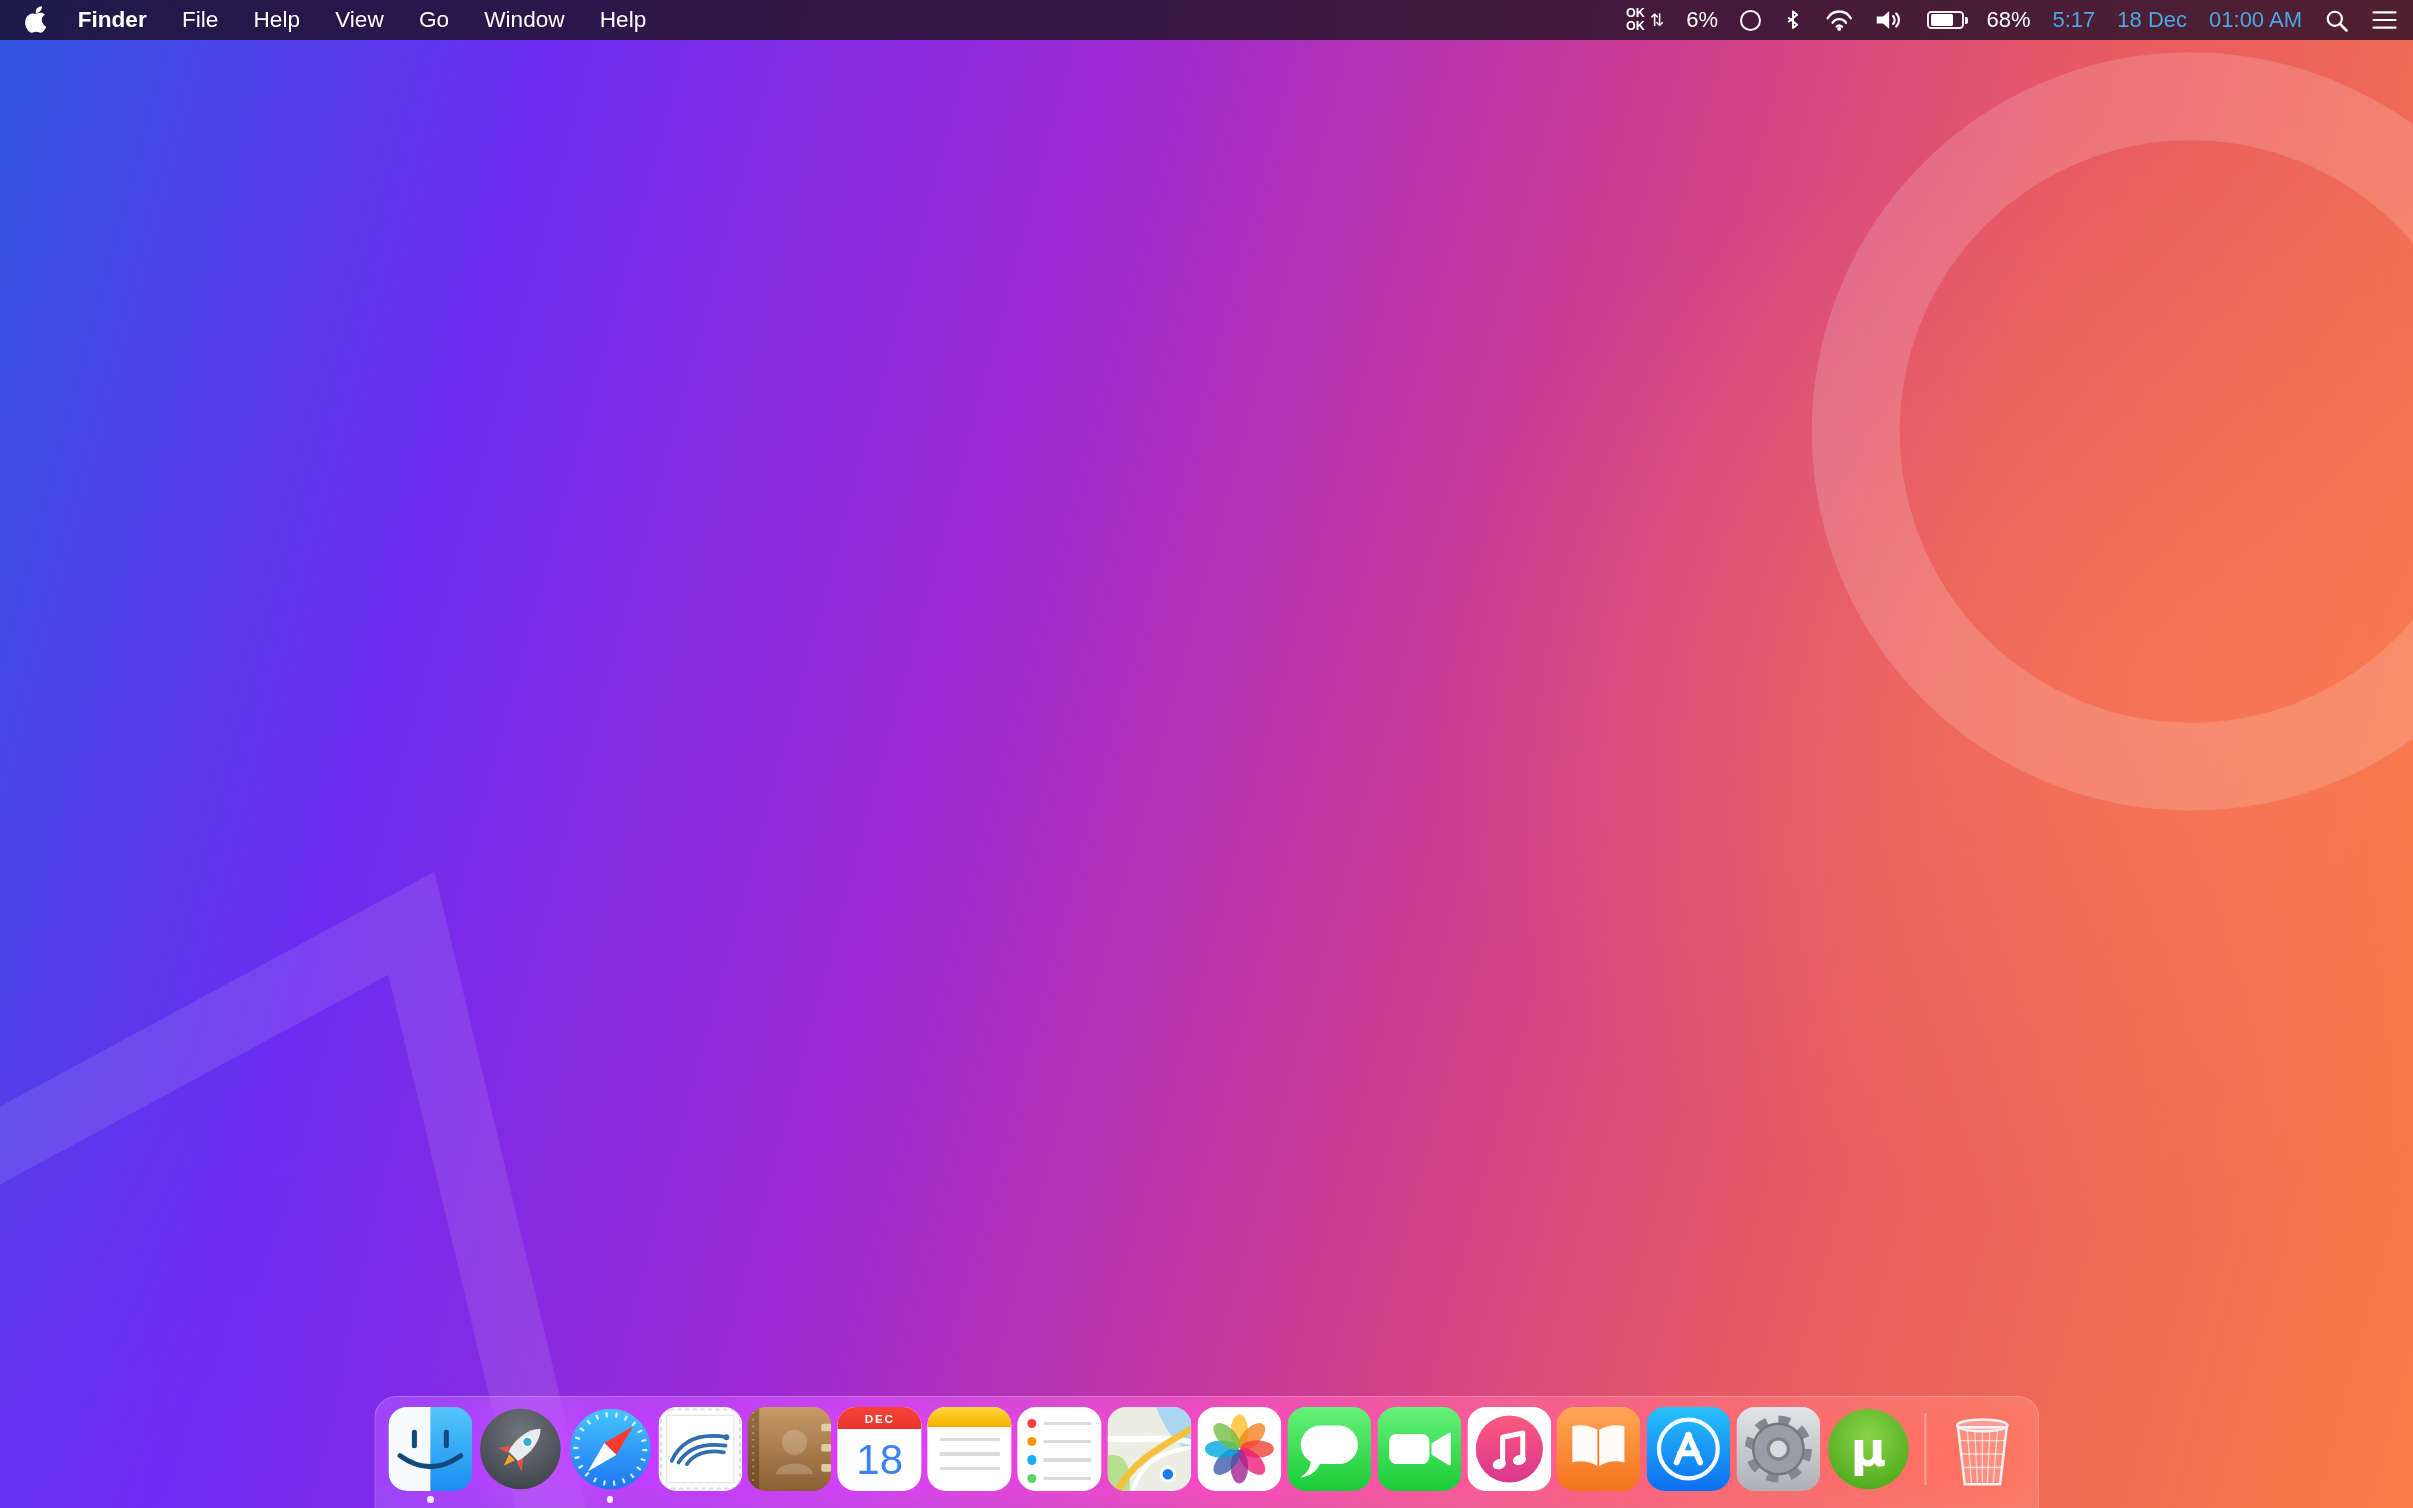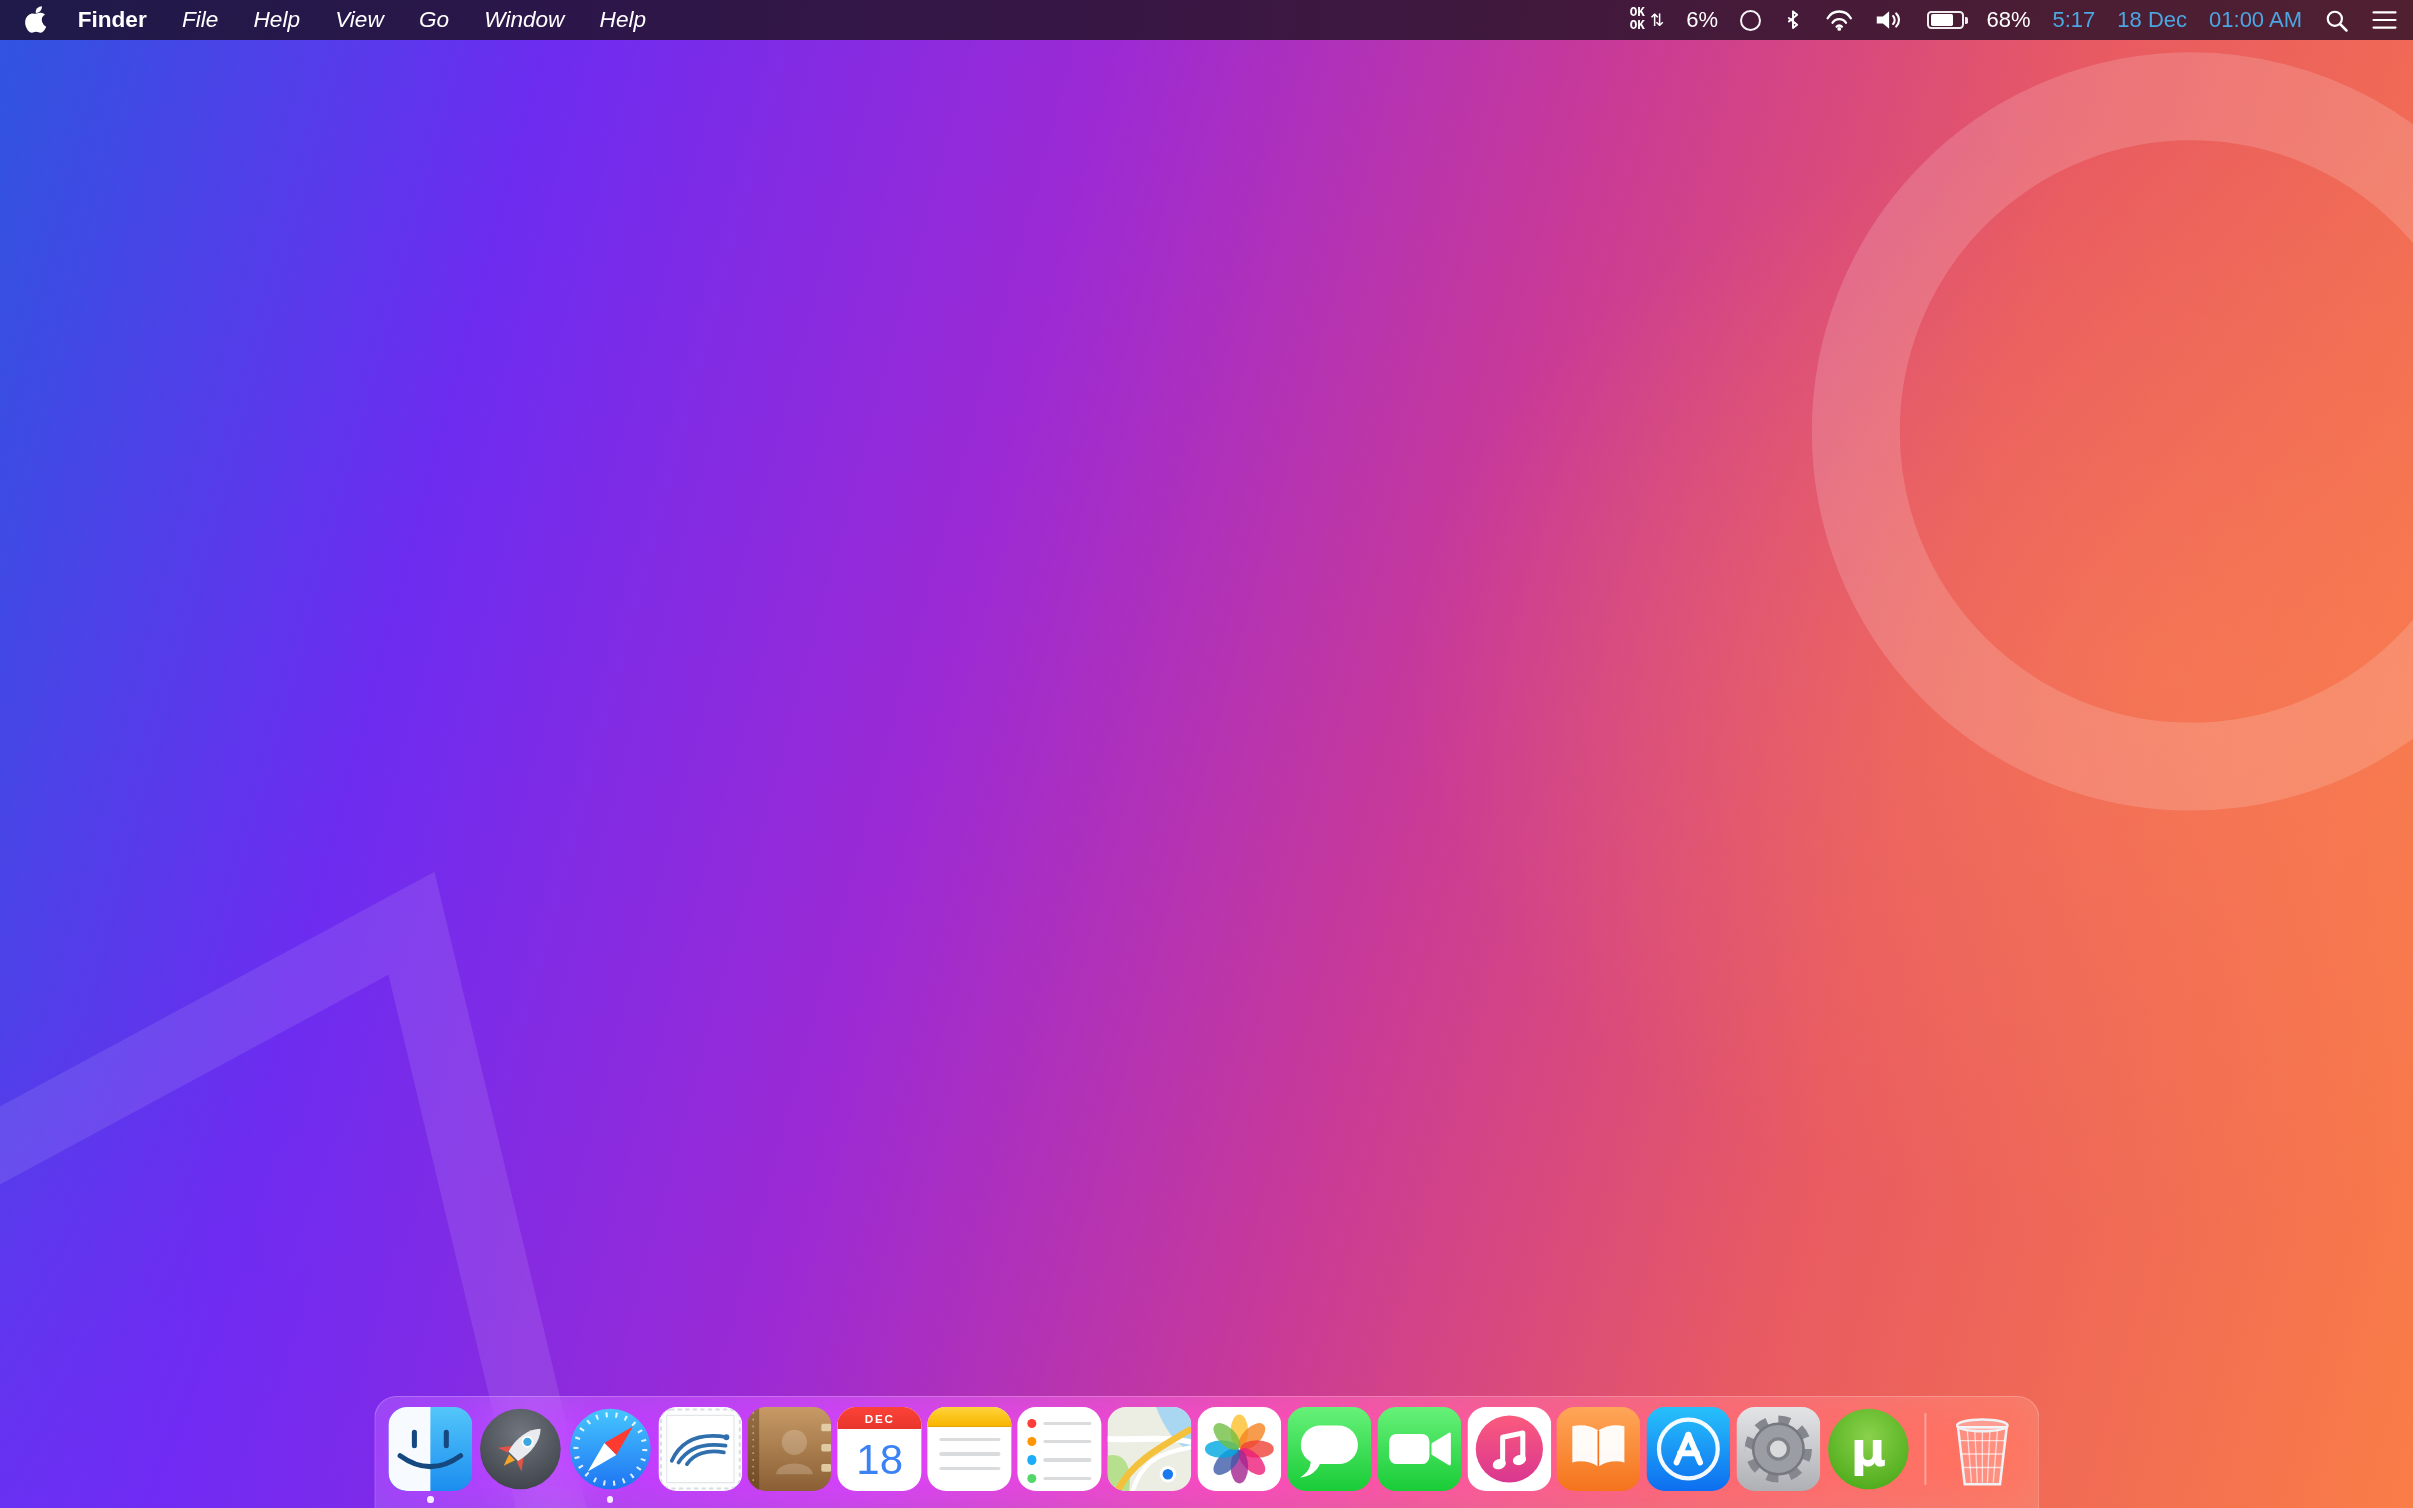--- a/index.html
+++ b/index.html
@@ -20,26 +20,26 @@
   .menubar {
     position:absolute; top:0; left:0; right:0; height:40px; z-index:50;
     display:flex; align-items:center; justify-content:space-between;
     padding:0 15px;
     background:linear-gradient(90deg, rgba(28,18,52,0.88), rgba(58,22,44,0.88));
     color:#fff;
   }
   .mb-left { display:flex; align-items:center; height:100%;text-align:right; }
   .mb-apple { display:flex; align-items:center; padding:0 11.7px 0 8.4px; height:100%; }
   .mb-appname { font-weight:bold; font-size:22.6px; padding:0 17.6px; }
-  .mb-item { font-size:22.6px; padding:0 17.6px; height:100%; display:flex; align-items:center;font-style:italic; }
+  .mb-item { font-size:22.6px; padding:0 17.6px; height:100%; display:flex; align-items:center; }
   .mb-right { display:flex; align-items:center; gap:22px; height:100%; }
   .mb-status { display:flex; align-items:center; gap:5px; height:100%; }
   .mb-text { font-size:22px; }
   .accent { color:#4ba7e3; }
-  .net-col { display:flex; flex-direction:column; line-height:13.4px; font-size:12.6px; font-weight:bold; text-align:right;font-family:Liberation Mono, monospace; }
+  .net-col { display:flex; flex-direction:column; line-height:13.4px; font-size:12.6px; font-weight:bold; text-align:right; }
   .net-arrows { font-size:17px; line-height:17px; }
   .circle-ind { width:21px; height:21px; border:2.5px solid rgba(255,255,255,0.95); border-radius:50%; display:inline-block; }
   .battery { position:relative; width:37px; height:18.4px; border:2.1px solid rgba(255,255,255,0.92); border-radius:4.2px; }
   .battery-fill { position:absolute; top:1.7px; bottom:1.7px; left:1.7px; width:66%; background:#fff; border-radius:1.7px; }
   .battery-nub { position:absolute; right:-5.9px; top:4.2px; width:3.4px; height:7.5px; background:rgba(255,255,255,0.92); border-radius:0 1.7px 1.7px 0; }
 
   
   .dock-wrap { position:absolute; bottom:0; left:50%; transform:translateX(-50%); z-index:40; }
   .dock {
     display:flex; align-items:center; gap:5.9px;

